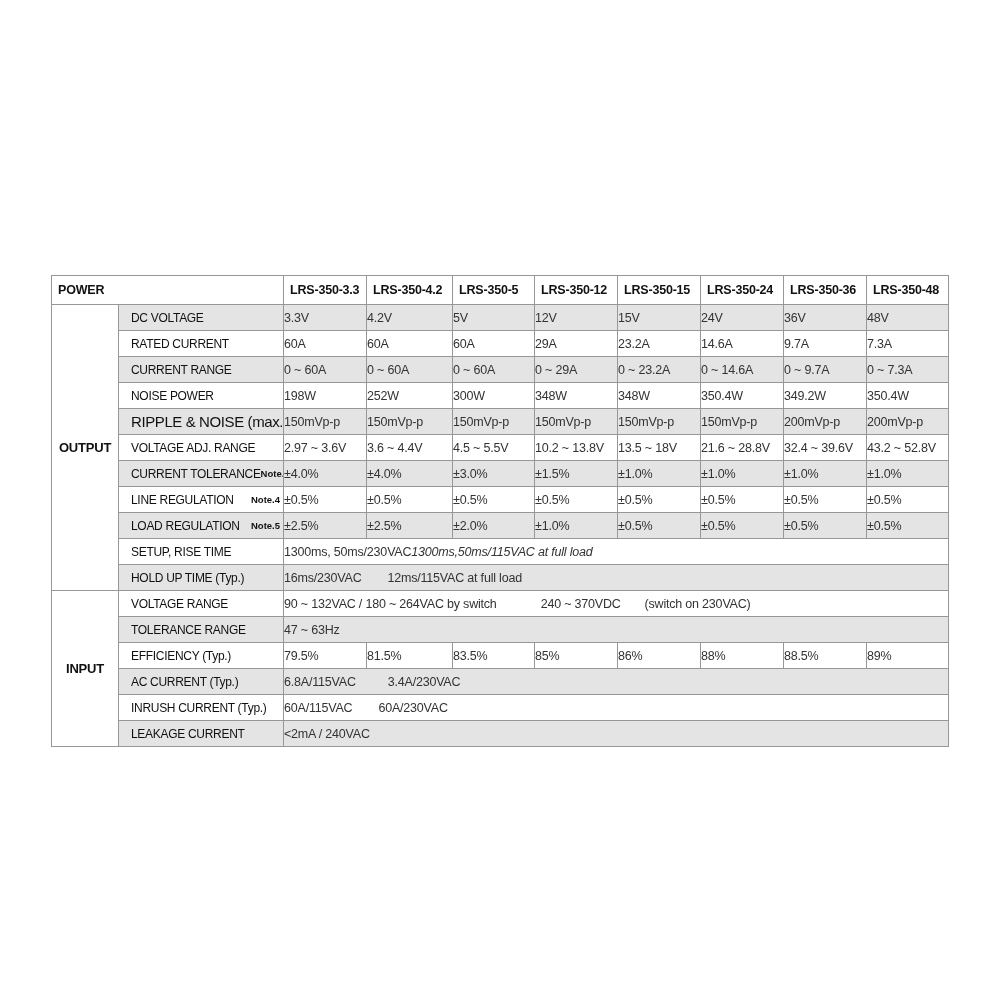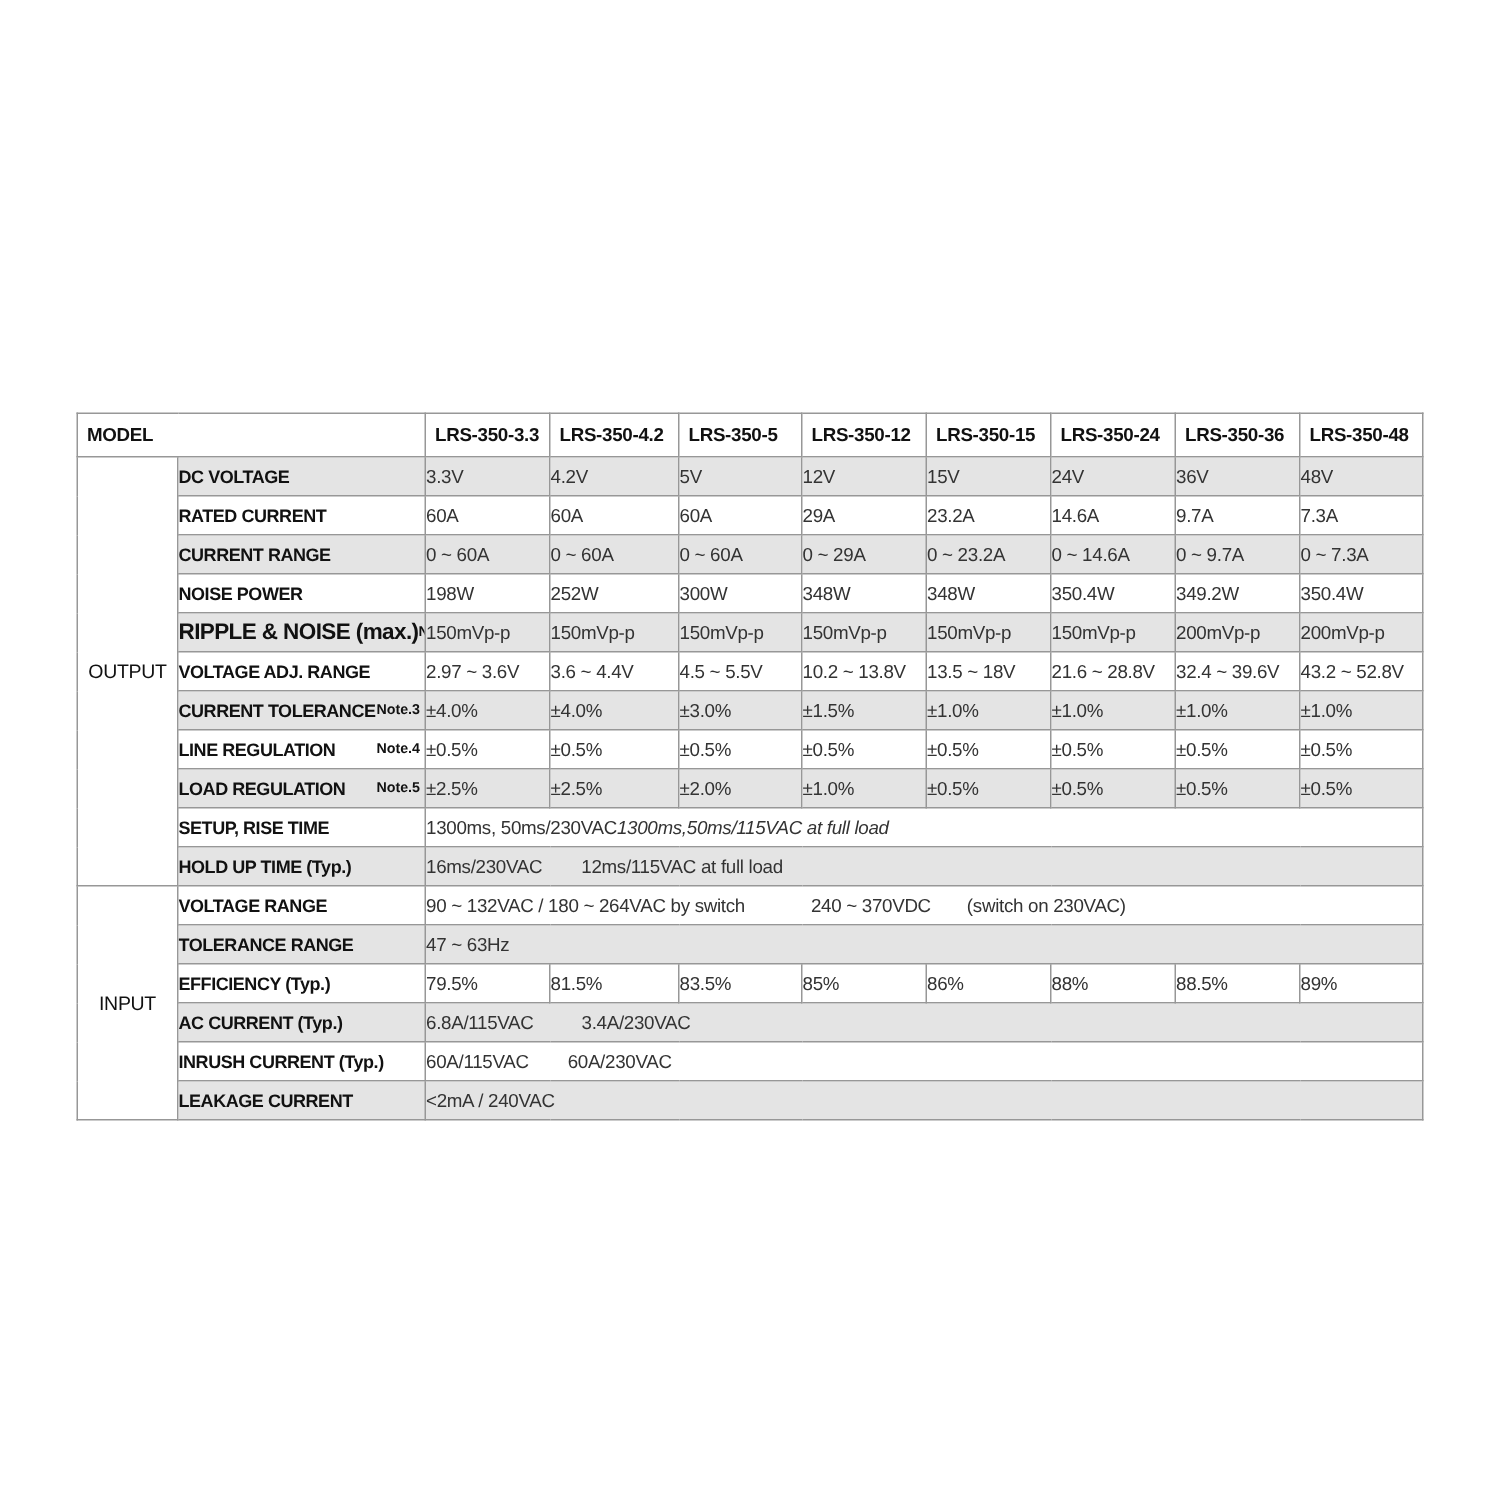--- a/index.html
+++ b/index.html
@@ -4,25 +4,25 @@
 <style>
   html,body{margin:0;padding:0;background:#fff;}
   .page{position:relative;width:1000px;height:1000px;background:#fff;overflow:hidden;
         font-family:"Liberation Sans",sans-serif;}
   table.spec{position:absolute;left:51px;top:275px;width:897px;border-collapse:collapse;
         table-layout:fixed;}
   table.spec td{border:1px solid #979797;height:25px;padding:0;vertical-align:middle;
         overflow:hidden;white-space:nowrap;}
   tr.hdr td{height:28px;font-weight:bold;font-size:12.5px;color:#111;padding-left:6px;
         letter-spacing:-0.2px;}
-  td.group{background:#fff;text-align:center;font-weight:normal;font-size:13px;color:#111;
+  td.group{background:#fff;text-align:center;font-weight:bold;font-size:13px;color:#111;
         letter-spacing:-0.2px;}
   td.lbl{padding-left:5px;}
   .lw{display:flex;align-items:center;width:100%;}
-  .lt{font-weight:bold;font-size:12px;color:#111;letter-spacing:-0.3px;}
+  .lt{font-weight:normal;font-size:12px;color:#111;letter-spacing:-0.3px;margin-left:12px;}
   .lt.sm{font-size:15px;letter-spacing:-0.4px;}
   .nt{font-weight:bold;font-size:9.5px;color:#111;margin-left:auto;padding-right:3px;}
   td.val{font-size:12.5px;color:#333;padding-left:7px;letter-spacing:-0.2px;}
   tr.shade td:not(.group){background:#e4e4e4;}
   .g40{font-style:italic;} .g26{margin-left:26px;} .g44{margin-left:44px;}
   .g24{margin-left:24px;} .g32{margin-left:32px;}
 </style>
 </head>
 <body>
 
@@ -36,21 +36,21 @@
         <col style="width:82px">
         <col style="width:83px">
     <col style="width:83px">
         <col style="width:83px">
         <col style="width:83px">
         <col style="width:82px">
   </colgroup>
 
   <tbody>
         <tr class="hdr">
-    <td colspan="2">MODEL</td>
+    <td colspan="2">POWER</td>
     <td>LRS-350-3.3</td>
     <td>LRS-350-4.2</td>
     <td>LRS-350-5</td>
     <td>LRS-350-12</td>
     <td>LRS-350-15</td>
     <td>LRS-350-24</td>
     <td>LRS-350-36</td>
     <td>LRS-350-48</td>
   </tr>
 

